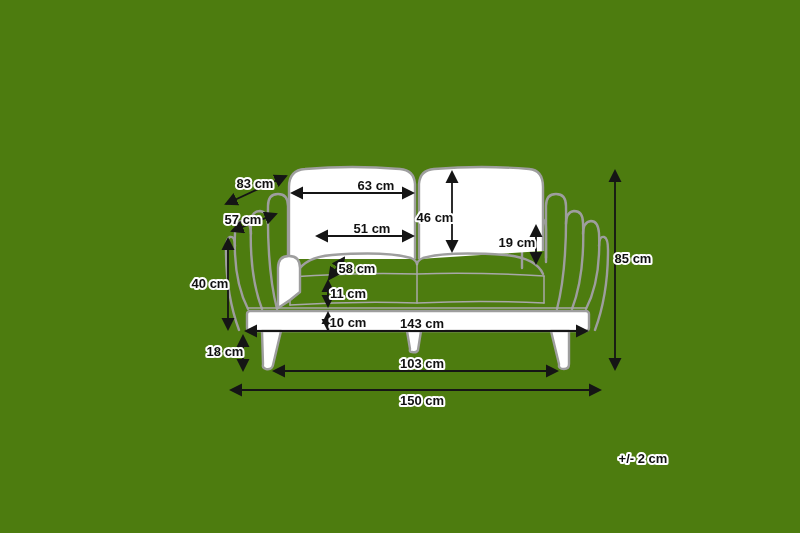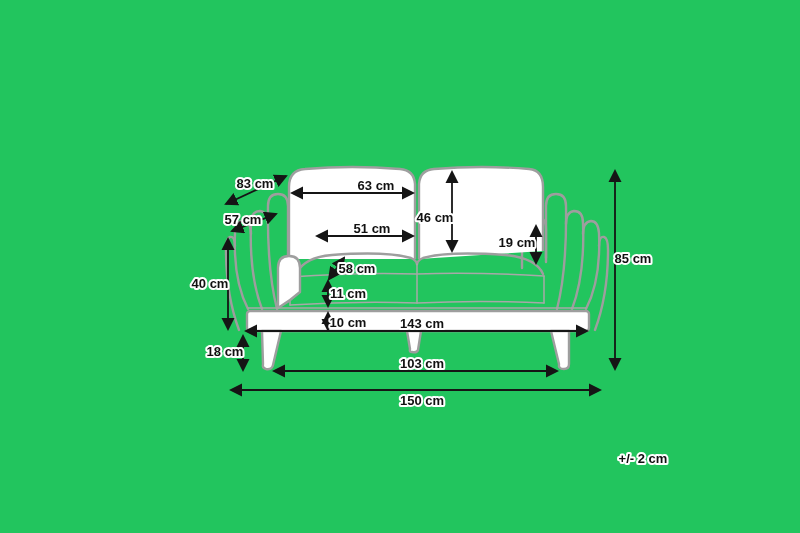--- a/index.html
+++ b/index.html
@@ -1,16 +1,16 @@
 <!DOCTYPE html>
 <html><head>
 <meta charset="utf-8">
 <style>
   html,body{margin:0;padding:0;background:#fff;}
-  .canvas{position:relative;width:800px;height:533px;background:#22c55e;overflow:hidden;
+  .canvas{position:relative;width:800px;height:533px;background:#4d7c0f;overflow:hidden;
           font-family:"Liberation Sans",sans-serif;}
   svg{position:absolute;left:0;top:0;}
   .s{fill:none;stroke:#9e9e9e;stroke-width:2.4;stroke-linecap:round;stroke-linejoin:round;}
   .sf{fill:#ffffff;stroke:#9e9e9e;stroke-width:2.4;stroke-linejoin:round;}
   .t{fill:none;stroke:#a8a8a8;stroke-width:1.5;stroke-linecap:round;}
   .dim{stroke:#151515;stroke-width:1.8;fill:none;}
   .lbl{font-family:"Liberation Sans",sans-serif;font-size:13px;font-weight:bold;fill:#111;
        text-anchor:middle;paint-order:stroke;stroke:#ffffff;stroke-width:4px;stroke-linejoin:round;}
 </style>
 </head>

